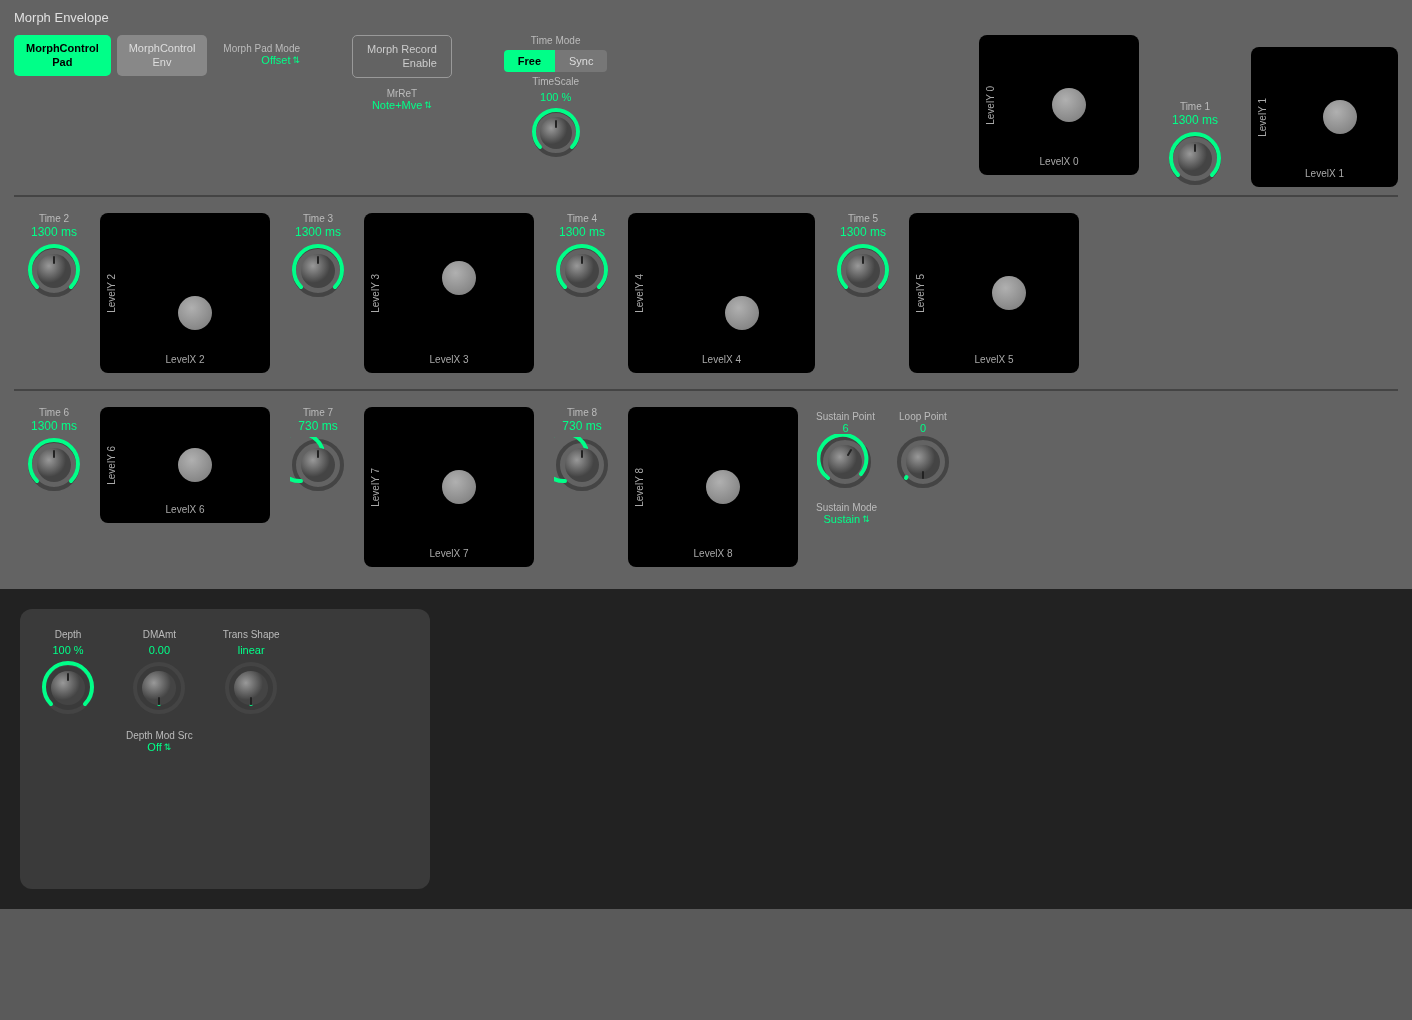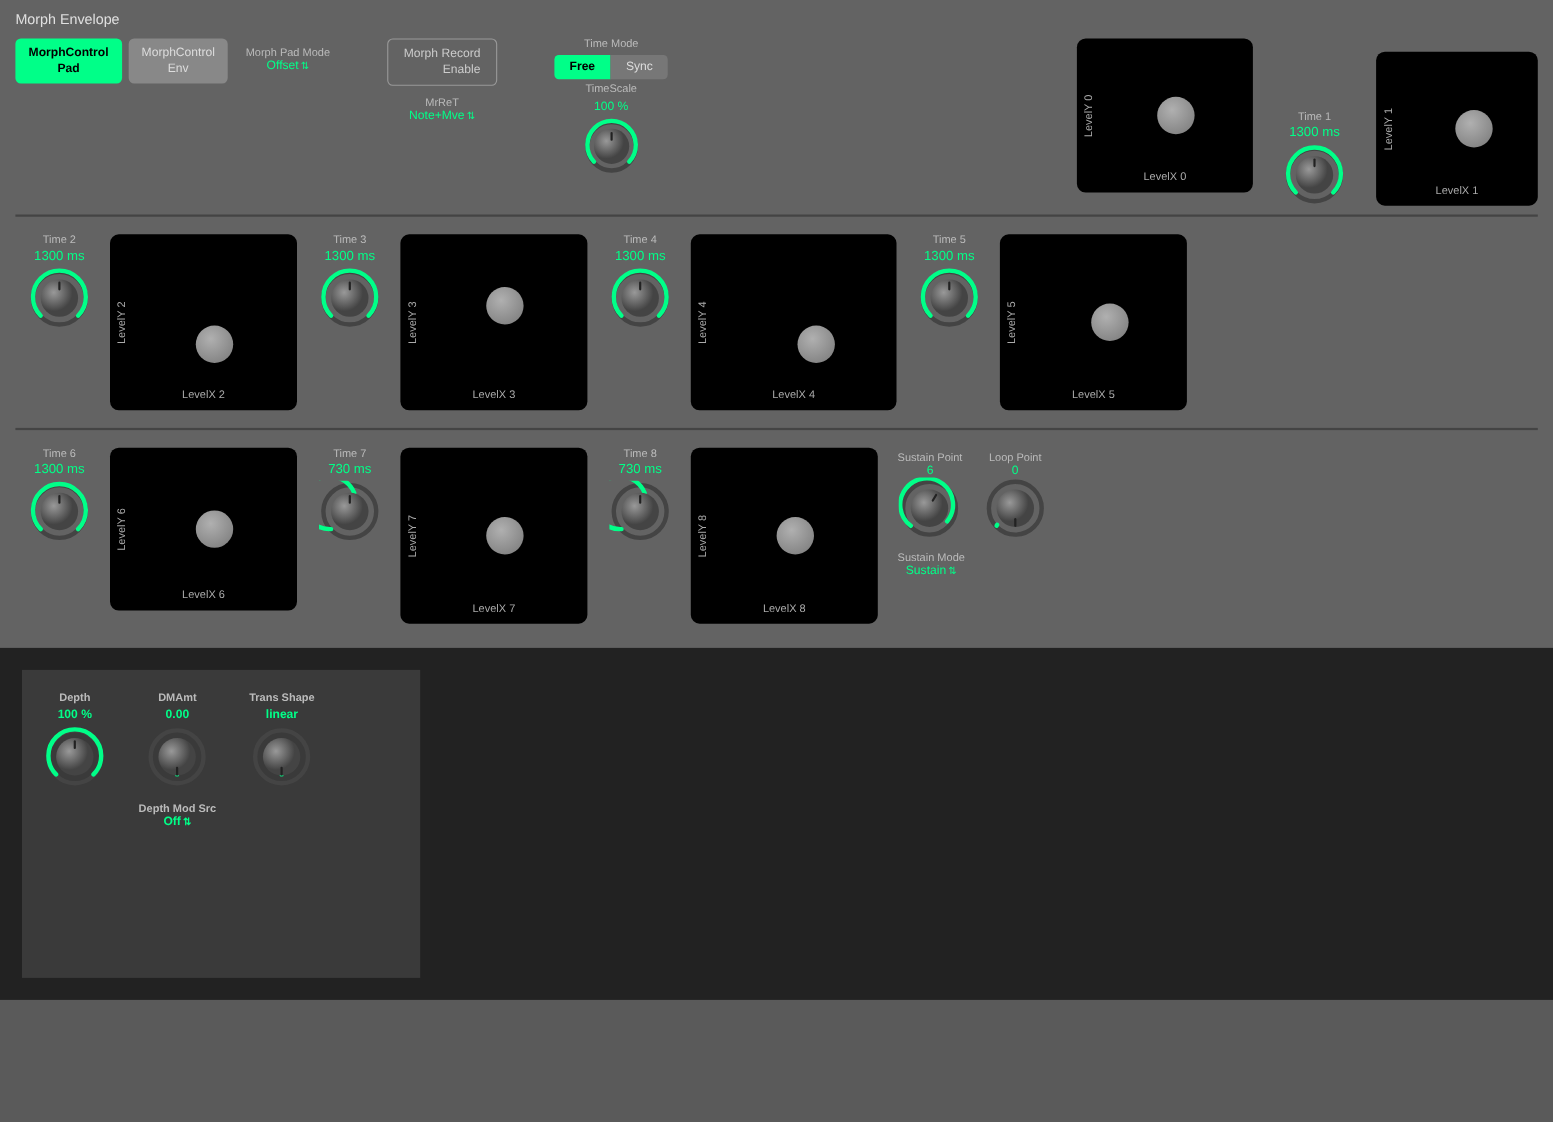--- a/index.html
+++ b/index.html
@@ -201,25 +201,24 @@
     .bottom-panel {
       background: #222;
       min-height: 320px;
       padding: 20px;
       display: flex;
       align-items: flex-start;
     }
 
     .bottom-inner {
       background: #3a3a3a;
-      border-radius: 0;
+      border-radius: 12px;
       padding: 20px;
-      width: 362px;
+      width: 410px;
       min-height: 280px;
-      font-weight: bold;
     }
 
     .bottom-controls {
       display: flex;
       gap: 30px;
       align-items: flex-start;
     }
 
     .knob-group-vert {
       display: flex;
@@ -268,21 +267,21 @@
 
   <div class="top-row">
 
     <div class="btn-group">
       <button class="btn-active" style="white-space:pre-line; line-height:1.3;">MorphControl
 Pad</button>
       <button class="btn-inactive" style="white-space:pre-line; line-height:1.3;">MorphControl
 Env</button>
     </div>
 
-    <div class="label-val-col" style="margin-top:8px;">
+    <div class="label-val-col" style="margin-top:8px;align-items:flex-end;">
       <span class="label-small">Morph Pad Mode</span>
       <span class="dropdown-val">
         <span>Offset</span>
         <span style="font-size:9px;">⇅</span>
       </span>
     </div>
 
     <div style="width:20px;"></div>
 
     <div style="display:flex; flex-direction:column; align-items:center; gap:6px;">
@@ -502,21 +501,21 @@
             <defs>
                 <radialGradient id="kg7" cx="35%" cy="35%">
                   <stop offset="0%" stop-color="#999"></stop>
                   <stop offset="100%" stop-color="#444"></stop>
                 </radialGradient>
               </defs>
             <line x1="28" y1="14" x2="28" y2="20" stroke="#222" stroke-width="2" stroke-linecap="round"></line>
           </svg>
         </div>
       </div>
-      <div class="level-panel" style="width:170px; height:148px;">
+      <div class="level-panel" style="width:170px; height:116px;">
         <div style="position:absolute; left:0; top:0; bottom:0; width:22px; display:flex; align-items:center; justify-content:center;">
           <span style="writing-mode:vertical-rl; transform:rotate(180deg); font-size:10px; color:#aaa;">LevelY 6</span>
         </div>
         <div class="ball" style="margin-left:20px; margin-top:0;"></div>
         <span class="level-label-horiz">LevelX 6</span>
       </div>
     </div>
 
     <div class="cell-group">
       <div class="time-knob-group">

